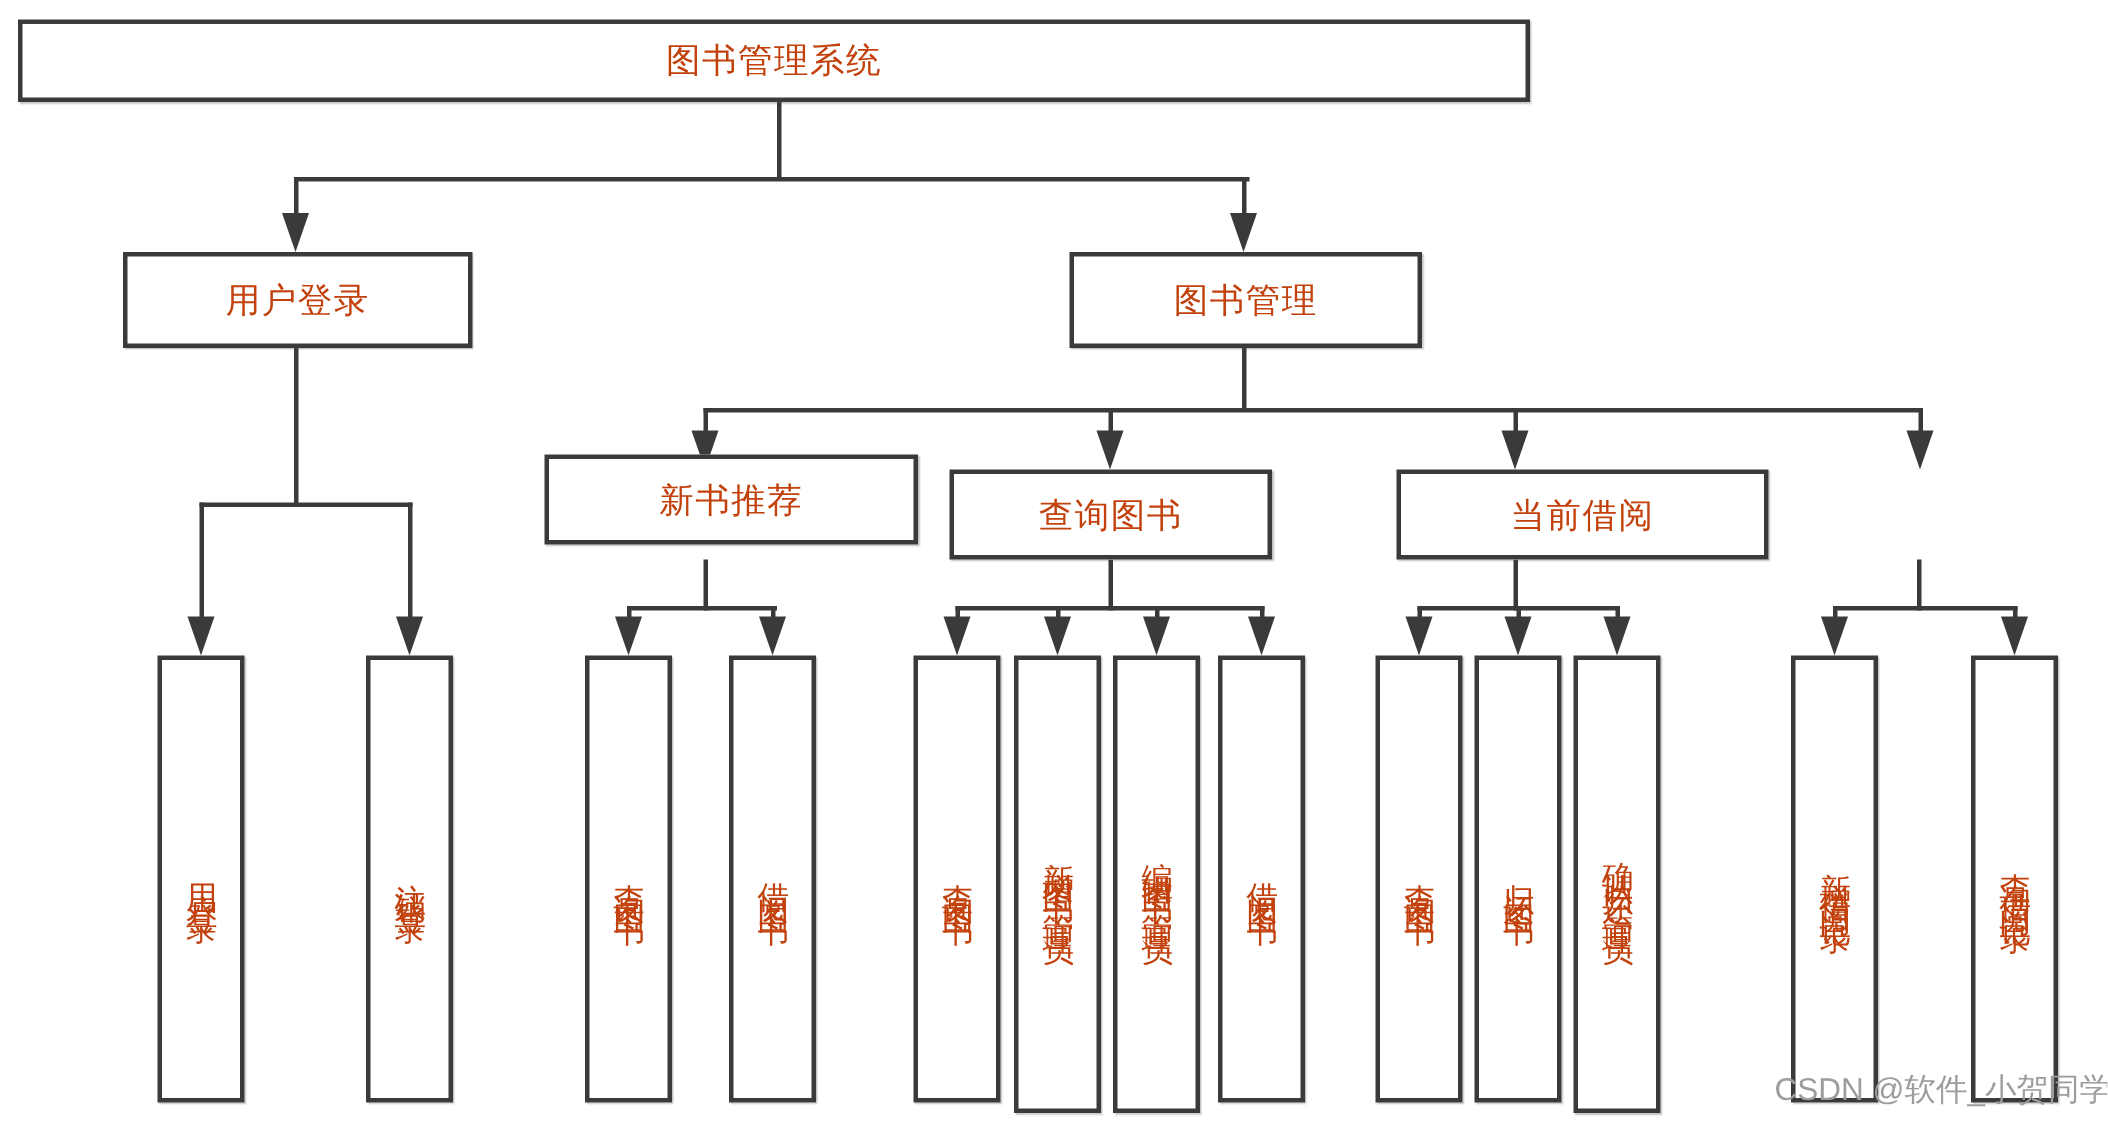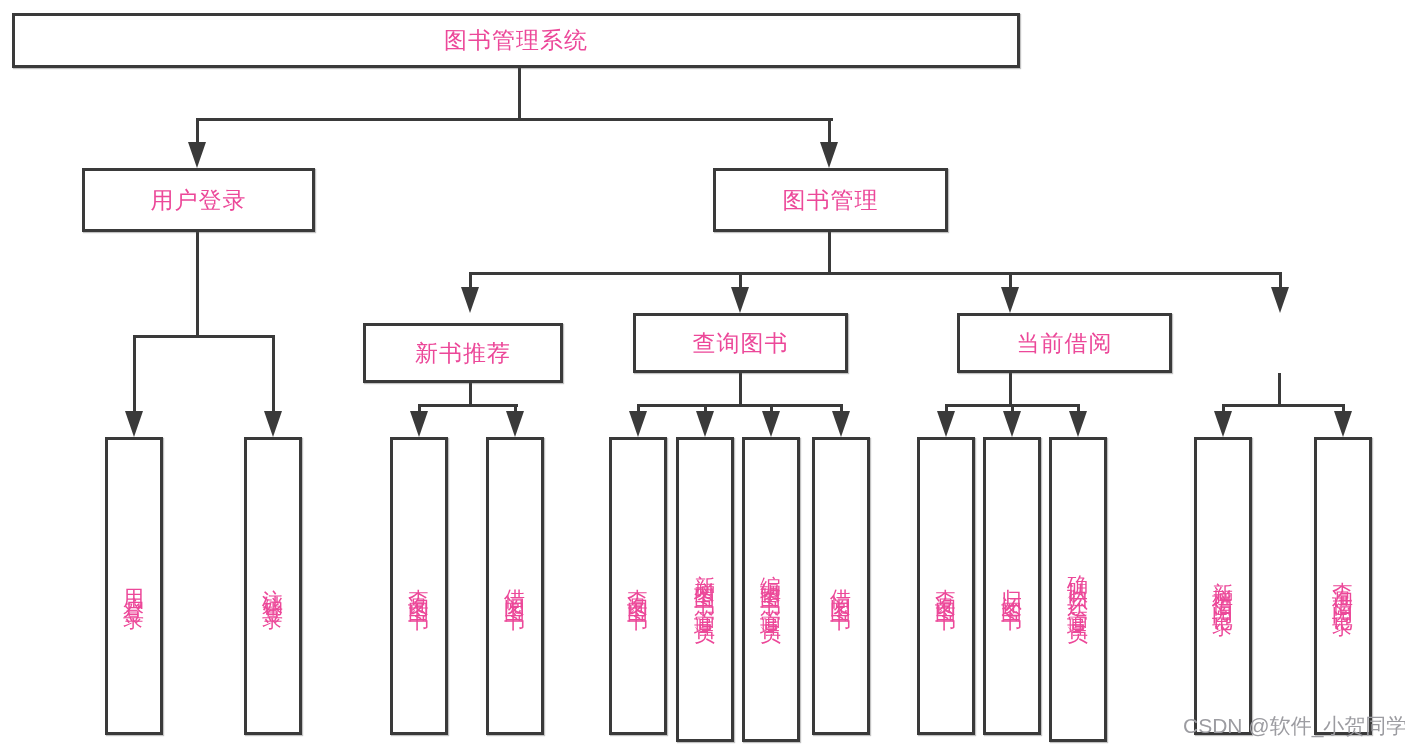--- a/index.html
+++ b/index.html
@@ -16,21 +16,21 @@
     font-family: "Liberation Sans", "DejaVu Sans", sans-serif;
   }
   .box {
     position: absolute;
     background: #ffffff;
     border: 3px solid #3a3a3a;
     box-sizing: border-box;
     display: flex;
     align-items: center;
     justify-content: center;
-    color: #ec4899;
+    color: #c2410c;
     box-shadow: 1px 1px 1px rgba(80,80,80,0.35);
   }
   .hbox {
     font-size: 23px;
     letter-spacing: 1px;
     white-space: nowrap;
   }
   .vbox .vtext {
     writing-mode: vertical-rl;
     text-orientation: mixed;
@@ -128,27 +128,27 @@
     <span>图书管理系统</span>
   </div>
 
   <div class="box hbox" style="left:82px;top:168px;width:233px;height:64px">
     <span>用户登录</span>
   </div>
   <div class="box hbox" style="left:713px;top:168px;width:235px;height:64px">
     <span>图书管理</span>
   </div>
 
-  <div class="box hbox" style="left:363px;top:323px;width:200px;height:60px">
+  <div class="box hbox" style="left:363px;top:303px;width:249px;height:60px">
     <span>新书推荐</span>
   </div>
   <div class="box hbox" style="left:633px;top:313px;width:215px;height:60px">
     <span>查询图书</span>
   </div>
-  <div class="box hbox" style="left:957px;top:313px;width:215px;height:60px">
+  <div class="box hbox" style="left:931px;top:313px;width:248px;height:60px">
     <span>当前借阅</span>
   </div>
 
   <div class="box vbox" style="left:105px;top:437px;width:58px;height:298px">
     <span class="vtext">用户登录</span>
   </div>
   <div class="box vbox" style="left:244px;top:437px;width:58px;height:298px">
     <span class="vtext">注销登录</span>
   </div>
 

